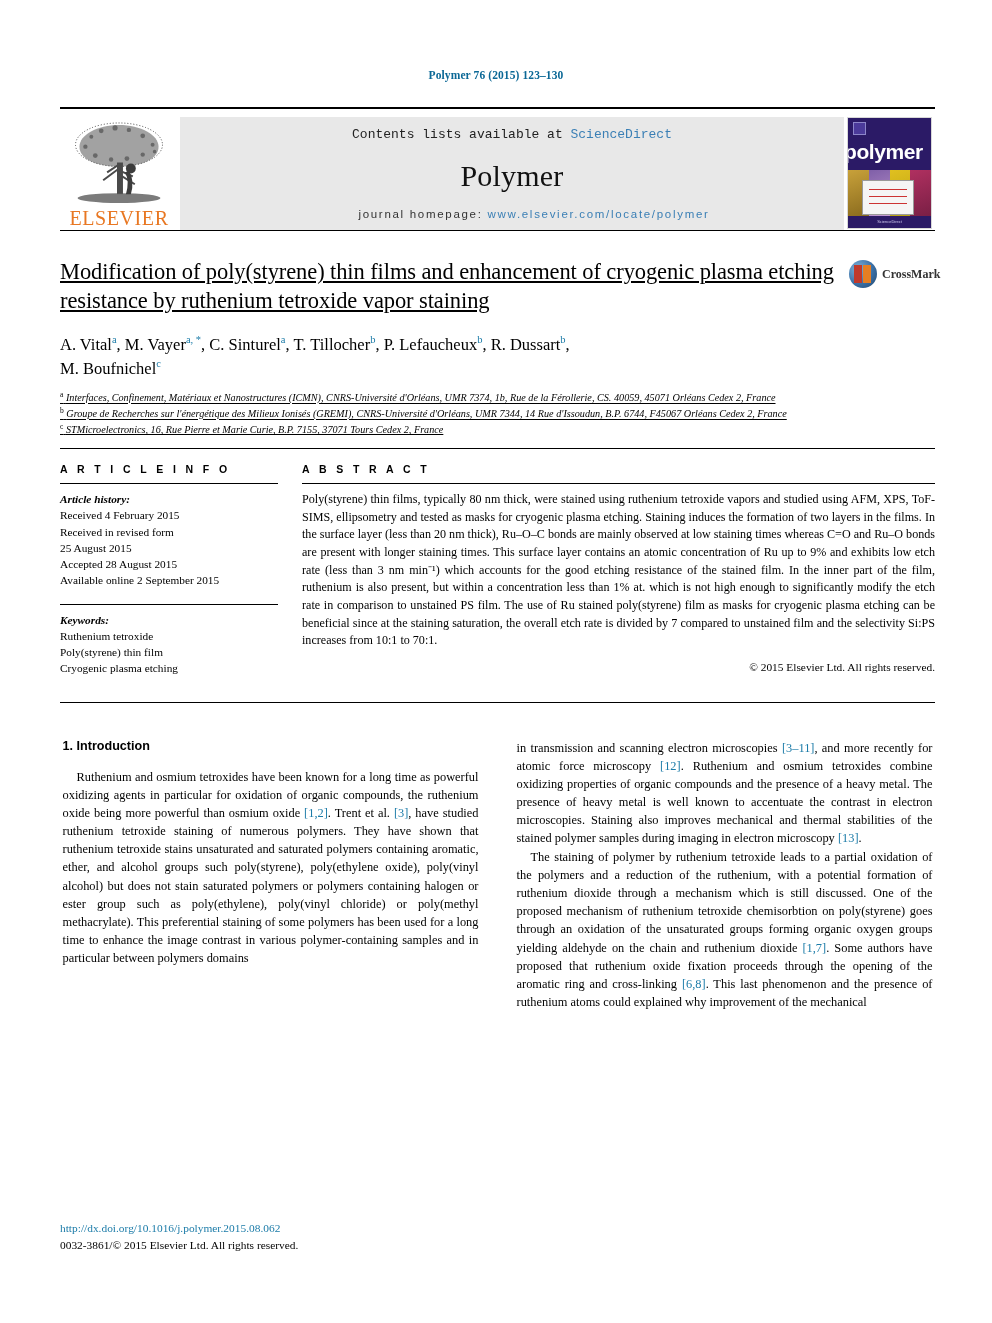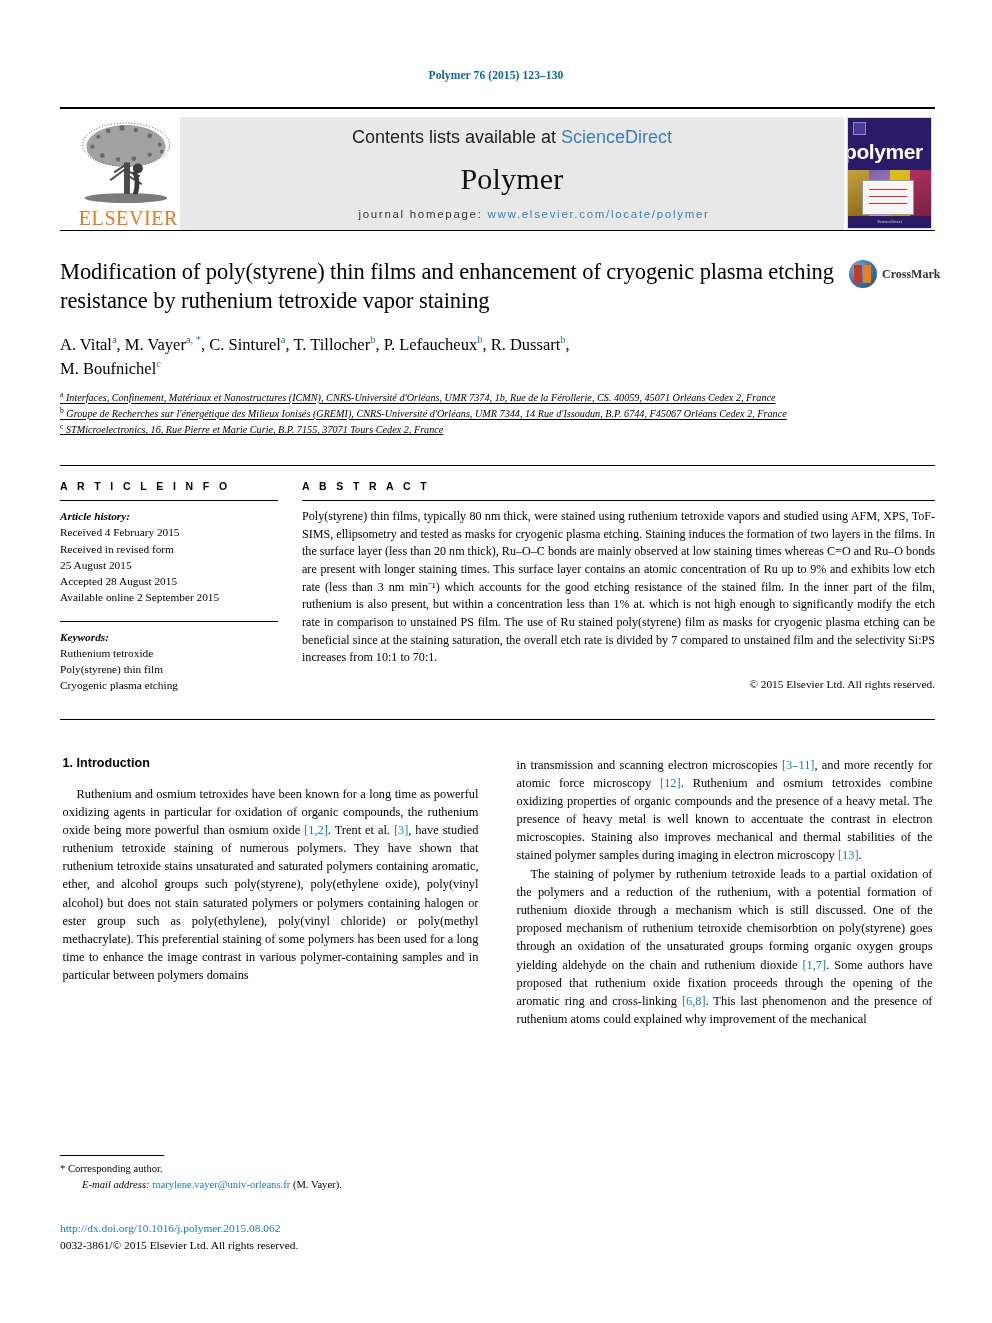--- a/index.html
+++ b/index.html
@@ -42,21 +42,21 @@
     display: flex;
     align-items: stretch;
     height: 113px;
     margin-top: 8px;
   }
   .elsevier-block {
     width: 118px;
     flex: 0 0 118px;
     display: flex;
     flex-direction: column;
-    align-items: flex-end;
+    align-items: center;
     justify-content: flex-start;
     padding-top: 2px;
   }
   .tree-svg { display:block; }
   .elsevier-word {
     font-family: "Liberation Serif", serif;
     font-size: 20px;
     letter-spacing: .6px;
     color: #E87722;
     font-weight: normal;
@@ -66,22 +66,22 @@
     flex: 1 1 auto;
     background: #e8e8e8;
     display: flex;
     flex-direction: column;
     align-items: center;
     justify-content: space-between;
     padding: 10px 0 10px 0;
     margin-left: 2px;
   }
   .banner-top {
-    font-family: Liberation Sans, sans-serif;
-    font-size: 18px;
+    font-family: Liberation Mono, monospace;
+    font-size: 13px;
     color: #222;
   }
   .banner-top .sd-link { color: #3a7fb5; }
   .banner-title {
     font-family: "Liberation Serif", serif;
     font-size: 30px;
     color: #111;
     letter-spacing: .2px;
     line-height: 1;
     margin: 6px 0 4px 0;
@@ -147,20 +147,21 @@
   }
 
   
   .title-rule {
     margin: 0 57px 0 60px;
     border-top: 1px solid #000;
   }
   .title-area {
     margin: 26px 57px 0 60px;
     position: relative;
+    text-decoration: underline;
   }
   .article-title {
     font-family: "Liberation Serif", serif;
     font-size: 22.5px;
     line-height: 1.3;
     font-weight: normal;
     color: #000;
     margin: 0;
     width: 790px;
     letter-spacing: -.1px;
@@ -207,21 +208,21 @@
     font-size: 10.2px;
     line-height: 1.42;
     color: #000;
     width: 810px;
   }
   .affils p { margin: 0; text-decoration: underline; }
   .affils sup { font-style: normal; font-size: 7.5px; }
 
   
   .band {
-    margin: 27px 57px 0 60px;
+    margin: 10px 57px 0 60px;
     border-top: 1.1px solid #000;
     padding-top: 14px;
     display: flex;
     gap: 24px;
   }
   .col-info { width: 218px; flex: 0 0 218px; }
   .col-abs  { flex: 1 1 auto; }
   .sec-head {
     font-family: "Liberation Sans", sans-serif;
     font-size: 10.5px;
@@ -465,31 +466,19 @@
     <div class="bcol">
       <p class="para" style="text-indent:0">
         in transmission and scanning electron microscopies <span class="ref">[3–11]</span>, and more recently for atomic force microscopy <span class="ref">[12]</span>. Ruthenium and osmium tetroxides combine oxidizing properties of organic compounds and the presence of a heavy metal. The presence of heavy metal is well known to accentuate the contrast in electron microscopies. Staining also improves mechanical and thermal stabilities of the stained polymer samples during imaging in electron microscopy <span class="ref">[13]</span>.
       </p>
       <p class="para">
         The staining of polymer by ruthenium tetroxide leads to a partial oxidation of the polymers and a reduction of the ruthenium, with a potential formation of ruthenium dioxide through a mechanism which is still discussed. One of the proposed mechanism of ruthenium tetroxide chemisorbtion on poly(styrene) goes through an oxidation of the unsaturated groups forming organic oxygen groups yielding aldehyde on the chain and ruthenium dioxide <span class="ref">[1,7]</span>. Some authors have proposed that ruthenium oxide fixation proceeds through the opening of the aromatic ring and cross-linking <span class="ref">[6,8]</span>. This last phenomenon and the presence of ruthenium atoms could explained why improvement of the mechanical
       </p>
     </div>
   </div>
 
-  <div class="footnote">
-    <div class="fn-rule"></div>
-    <p class="fn-line">
-      <span>*</span>
-      <span>Corresponding author.</span>
-    </p>
-    <p class="fn-line fn-email">
-      <span class="em">E-mail address:</span>
-      <span class="ref">marylene.vayer@univ-orleans.fr</span>
-      <span>(M. Vayer).</span>
-    </p>
-  </div>
 
   <div class="footer-doi">
     <div class="doi">http://dx.doi.org/10.1016/j.polymer.2015.08.062</div>
     <div>0032-3861/© 2015 Elsevier Ltd. All rights reserved.</div>
   </div>
 
 </div>
 
 </body></html>

